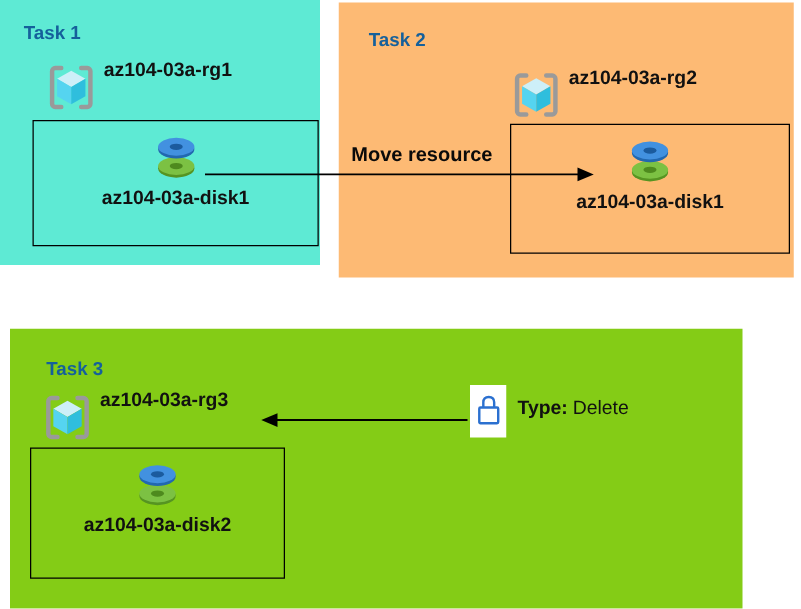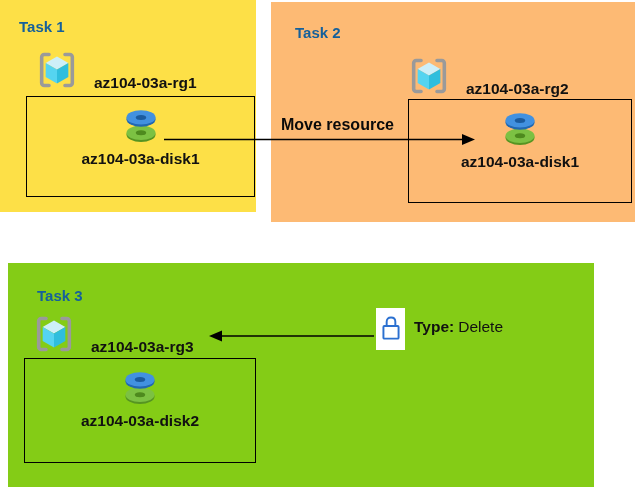--- a/index.html
+++ b/index.html
@@ -1,39 +1,39 @@
 <!DOCTYPE html>
 <html><head>
 <meta charset="utf-8">
 <style>
   html,body{margin:0;padding:0;background:#ffffff;}
   .canvas{
     position:relative;width:641px;height:487px;background:#ffffff;
     font-family:"Liberation Sans",sans-serif;color:#111111;overflow:hidden;
   }
   .panel{position:absolute;}
-  #panel-task1{left:0;top:10;width:256px;height:212px;background:#fde047;}
+  #panel-task1{left:0;top:10;width:256px;height:212px;background:#5eead4;}
   #panel-task2{left:271px;top:2px;width:364px;height:220px;background:#fdba74;}
   #panel-task3{left:8px;top:263px;width:586px;height:224px;background:#84cc16;}
   .panel-title{position:absolute;font-size:15px;font-weight:bold;color:#15609b;white-space:nowrap;}
   #panel-task1 .panel-title{left:19px;top:6px;}
   #panel-task2 .panel-title{left:24px;top:10px;}
   #panel-task3 .panel-title{left:29px;top:12px;}
-  .rg-row{position:absolute;display:flex;align-items:flex-end;gap:16px;height:44px;}
+  .rg-row{position:absolute;display:flex;align-items:flex-start;gap:5px;height:44px;}
   #panel-task1 .rg-row{left:36px;top:48px;}
   #panel-task2 .rg-row{left:137px;top:52px;}
   #panel-task3 .rg-row{left:25px;top:49px;}
   .rg-label{font-size:15.5px;font-weight:bold;white-space:nowrap;color:#111;}
   .resource-box{
     position:absolute;border:1.5px solid #000;box-sizing:border-box;
     display:flex;flex-direction:column;align-items:center;padding-top:8px;
   }
   #panel-task1 .resource-box{left:26px;top:96px;width:229px;height:101px;}
   #panel-task2 .resource-box{left:137px;top:97px;width:224px;height:104px;}
-  #panel-task3 .resource-box{left:16px;top:95px;width:232px;height:105px;}
+  #panel-task3 .resource-box{left:16px;top:95px;width:204px;height:105px;}
   .resource-label{font-size:15.5px;font-weight:bold;margin-top:3px;white-space:nowrap;color:#111;}
   .overlay{position:absolute;left:0;top:0;width:641px;height:487px;pointer-events:none;}
   .move-label{position:absolute;left:281px;top:116px;font-size:16px;font-weight:bold;white-space:nowrap;color:#0a0a0a;text-align:right;}
   .lock-box{
     position:absolute;left:376px;top:308px;width:29px;height:42px;background:#ffffff;
     display:flex;align-items:center;justify-content:center;
   }
   .lock-text{position:absolute;left:414px;top:316px;font-size:15.5px;line-height:21px;white-space:nowrap;color:#111;}
   .lock-name{font-weight:bold;}
   .lock-type-label{font-weight:bold;}

